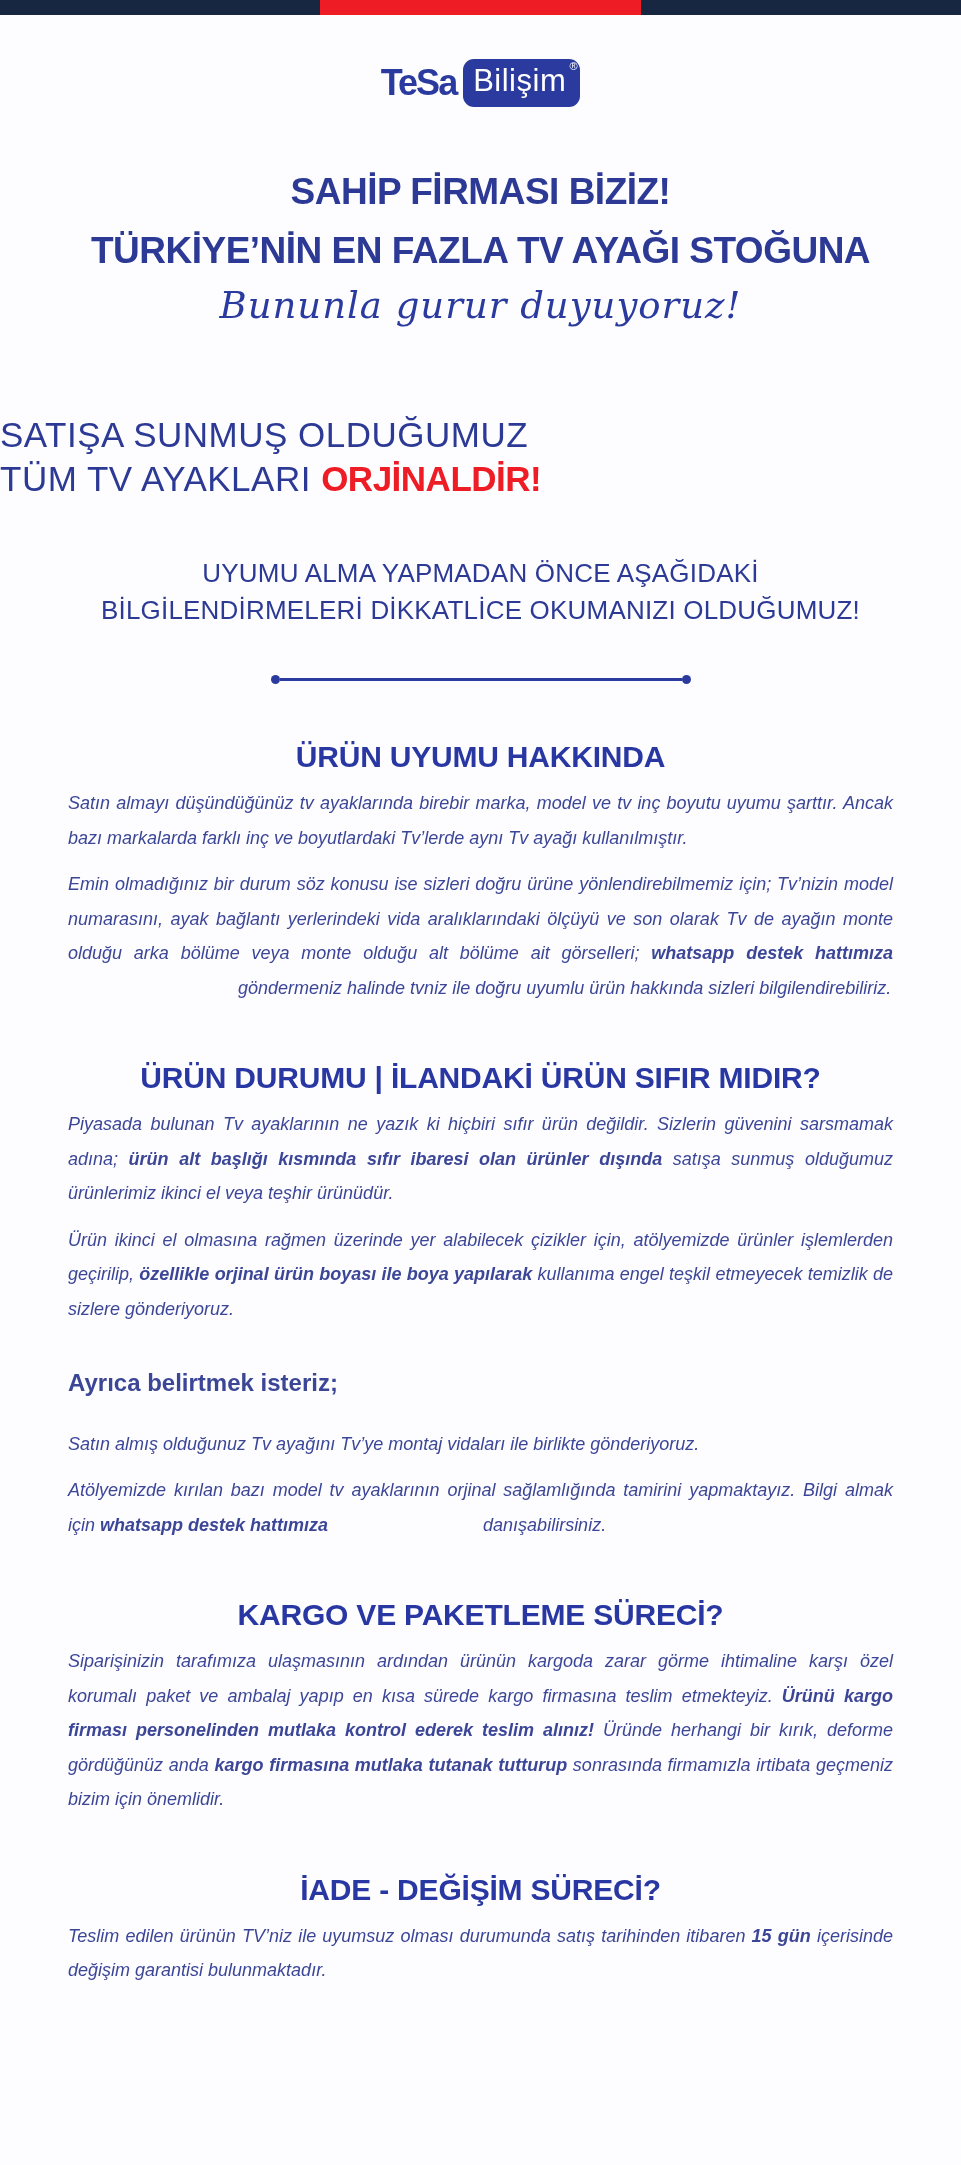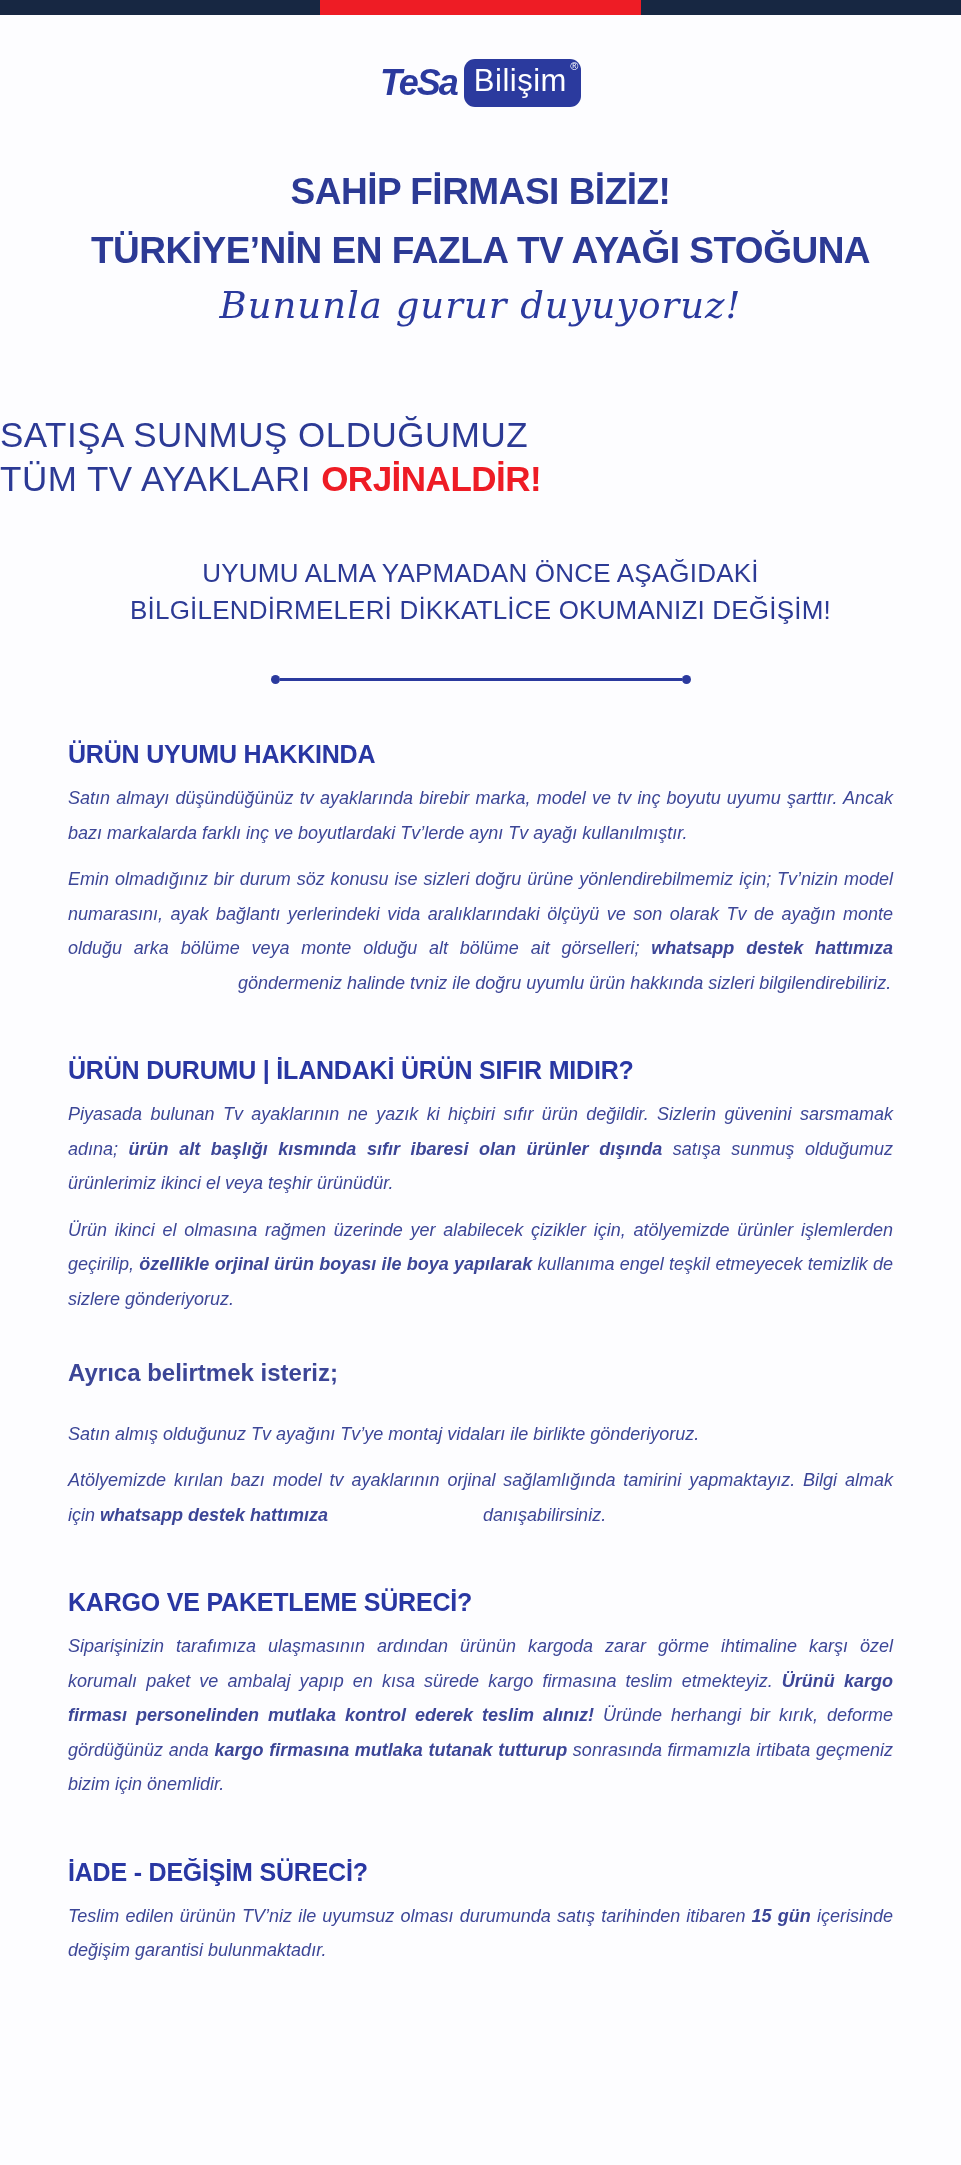--- a/index.html
+++ b/index.html
@@ -24,21 +24,21 @@
   
   .tri-bar{display:flex;width:100%;height:15px;}
   .tri-bar .seg{height:100%;}
   .seg.navy{background:var(--navy-bar);width:33.34%;}
   .seg.red{background:var(--red);width:33.32%;}
 
   
   .logo{display:flex;align-items:center;justify-content:center;margin-top:44px;gap:7px;}
   .logo-tesa{
     color:var(--logo-blue);
-    font-size:36px;font-weight:bold;font-style:italic;letter-spacing:-2px;
+    font-size:36px;font-weight:bold;letter-spacing:-2px;
   }
   .logo-box{
     position:relative;background:var(--logo-blue);color:#fff;
     font-size:31px;font-weight:300;letter-spacing:0.5px;
     padding:5px 14px 9px 10px;border-radius:11px;line-height:1.1;
   }
   .logo-reg{
     position:absolute;top:2px;right:2px;font-size:11px;color:#fff;line-height:1;
   }
 
@@ -63,22 +63,22 @@
   }
 
   
   .divider{display:flex;align-items:center;justify-content:center;margin:46px auto 0;width:420px;}
   .divider .dot{width:9px;height:9px;border-radius:50%;background:var(--logo-blue);flex:0 0 auto;}
   .divider .line{flex:1;height:3px;background:var(--logo-blue);}
 
   
   .content{padding:0 68px;}
   .sec-heading{
-    text-align:left;color:var(--heading-blue);
-    font-size:25px;font-weight:800;letter-spacing:-0.2px;
+    text-align:center;color:var(--heading-blue);
+    font-size:30px;font-weight:800;letter-spacing:-0.2px;
     margin:56px 0 12px;
   }
   .para{
     color:var(--body-blue);font-size:18px;line-height:1.92;
     text-align:justify;margin:12px 0;font-style:italic;
   }
   .para .b{font-weight:bold;}
   .para .gap{display:inline-block;height:1px;}
   .bold-line{
     color:var(--body-blue);font-size:24px;font-weight:bold;margin:42px 0 30px;
@@ -110,21 +110,21 @@
 
 <div class="subtitle">
   <div>SATIŞA SUNMUŞ OLDUĞUMUZ</div>
   <div>
     <span>TÜM TV AYAKLARI </span><span class="red-bold">ORJİNALDİR!</span>
   </div>
 </div>
 
 <div class="notice">
   <div>UYUMU ALMA YAPMADAN ÖNCE AŞAĞIDAKİ</div>
-  <div>BİLGİLENDİRMELERİ DİKKATLİCE OKUMANIZI DEĞİŞİM!</div>
+  <div>BİLGİLENDİRMELERİ DİKKATLİCE OKUMANIZI OLDUĞUMUZ!</div>
 </div>
 
 <div class="divider">
   <span class="dot"></span>
   <span class="line"></span>
   <span class="dot"></span>
 </div>
 
 <main class="content">
     <h2 class="sec-heading">ÜRÜN UYUMU HAKKINDA</h2>

